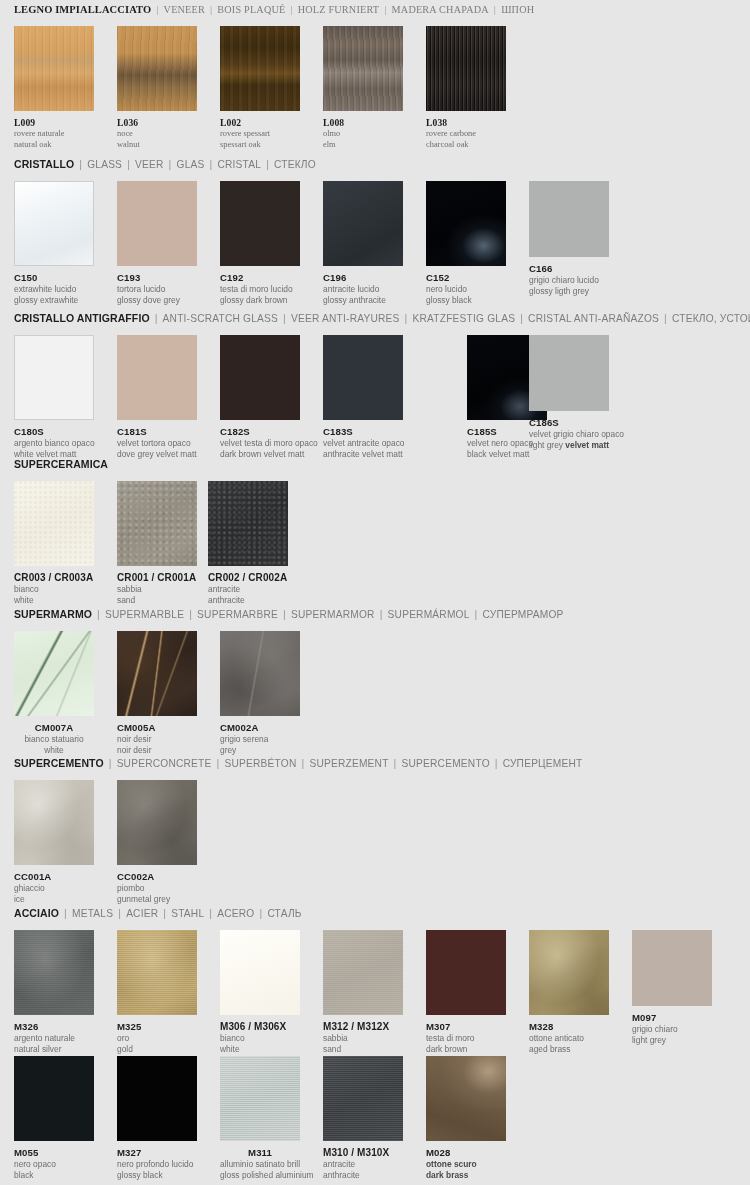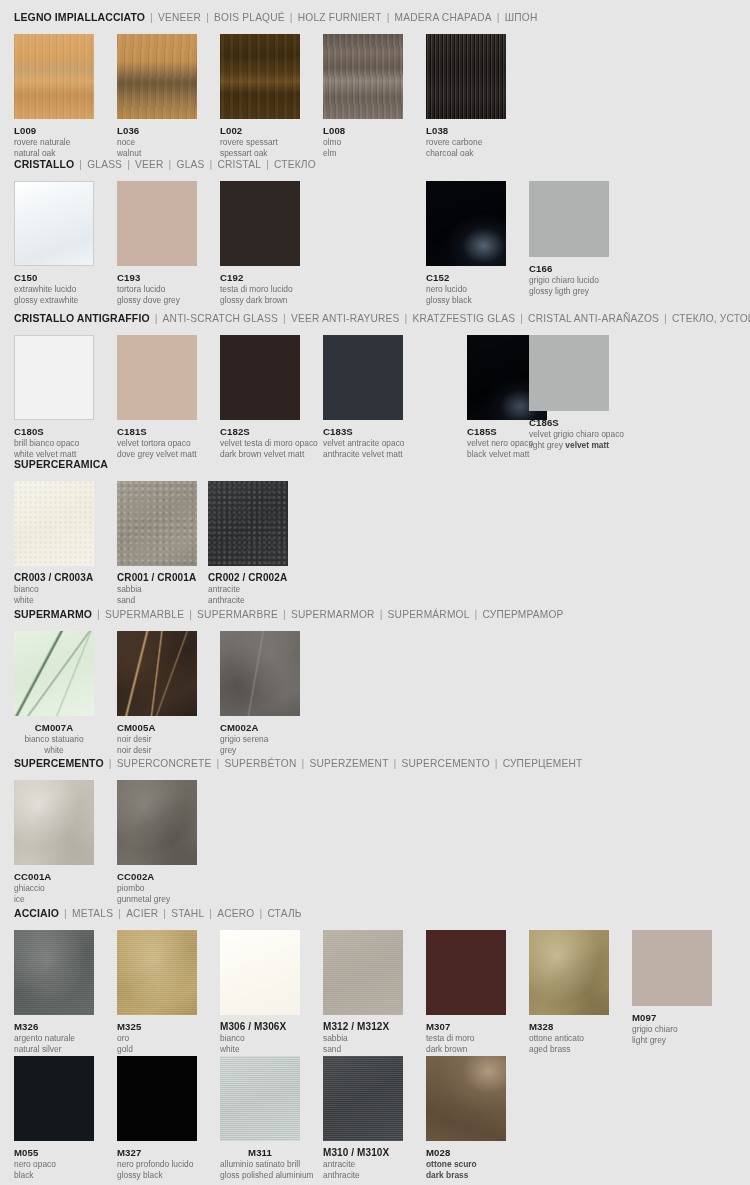--- a/index.html
+++ b/index.html
@@ -50,21 +50,21 @@
     white-space:nowrap;
   }
   .desc.dark{color:#4a4a4a;}
   .desc b{font-weight:bold;color:#4a4a4a;}
 </style>
 </head>
 <body>
 
 <div class="page">
 
-<div class="section" style="top: 8px;">
+<div class="section" style="top: 0px; font-family: Liberation Serif, serif;">
       <div class="sec-head">
         <span class="main">LEGNO IMPIALLACCIATO</span>
         <span class="sep">|</span>
         <span class="alt">VENEER</span>
         <span class="sep">|</span>
         <span class="alt">BOIS PLAQUÉ</span>
         <span class="sep">|</span>
         <span class="alt">HOLZ FURNIERT</span>
         <span class="sep">|</span>
         <span class="alt">MADERA CHAPADA</span>
@@ -130,20 +130,26 @@
           <div class="code">C193</div>
           <div class="desc">tortora lucido</div>
           <div class="desc">glossy dove grey</div>
         </div>
         <div class="cell" style="left: 220px; top: 0px;">
           <div class="sw" style="height: 85px; background: rgb(46, 38, 35);"></div>
           <div class="code">C192</div>
           <div class="desc">testa di moro lucido</div>
           <div class="desc">glossy dark brown</div>
         </div>
+        <div class="cell" style="left: 323px; top: 0px;">
+          <div class="sw" style="height: 85px; background: linear-gradient(150deg, rgb(53, 59, 65) 0%, rgb(45, 50, 55) 45%, rgb(39, 44, 49) 72%, rgb(49, 54, 60) 100%);"></div>
+          <div class="code">C196</div>
+          <div class="desc">antracite lucido</div>
+          <div class="desc">glossy anthracite</div>
+        </div>
         <div class="cell" style="left: 426px; top: 0px;">
           <div class="sw" style="height: 85px; background: radial-gradient(70% 55% at 72% 76%, rgba(150, 175, 200, 0.55) 0%, rgba(40, 55, 70, 0.25) 38%, rgba(0, 0, 0, 0) 68%), linear-gradient(160deg, rgb(5, 7, 11) 0%, rgb(2, 3, 6) 55%, rgb(7, 10, 15) 100%);"></div>
           <div class="code">C152</div>
           <div class="desc">nero lucido</div>
           <div class="desc">glossy black</div>
         </div>
         <div class="cell" style="left: 529px; top: 0px;">
           <div class="sw" style="height: 76px; background: rgb(176, 178, 177);"></div>
           <div class="code">C166</div>
           <div class="desc">grigio chiaro lucido</div>
@@ -162,21 +168,21 @@
         <span class="alt">KRATZFESTIG GLAS</span>
         <span class="sep">|</span>
         <span class="alt">CRISTAL ANTI-ARAÑAZOS</span>
         <span class="sep">|</span>
         <span class="alt">СТЕКЛО, УСТОЙЧИВОЕ К ЦАРАПИНАМ</span>
       </div>
       <div class="row" style="margin-top: 8px; height: 118px;">
         <div class="cell" style="left: 14px; top: 0px;">
           <div class="sw bordered" style="height: 85px; background: rgb(242, 242, 242);"></div>
           <div class="code">C180S</div>
-          <div class="desc">brill bianco opaco</div>
+          <div class="desc">argento bianco opaco</div>
           <div class="desc">white velvet matt</div>
         </div>
         <div class="cell" style="left: 117px; top: 0px;">
           <div class="sw" style="height: 85px; background: rgb(205, 181, 165);"></div>
           <div class="code">C181S</div>
           <div class="desc">velvet tortora opaco</div>
           <div class="desc">dove grey velvet matt</div>
         </div>
         <div class="cell" style="left: 220px; top: 0px;">
           <div class="sw" style="height: 85px; background: rgb(46, 35, 33);"></div>

